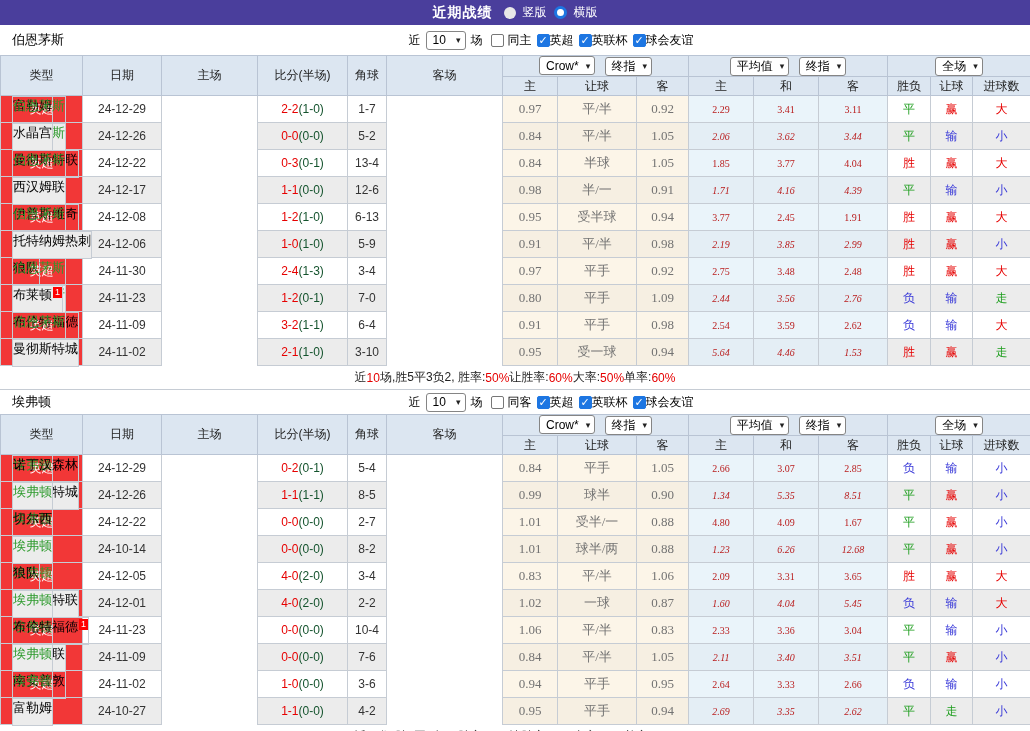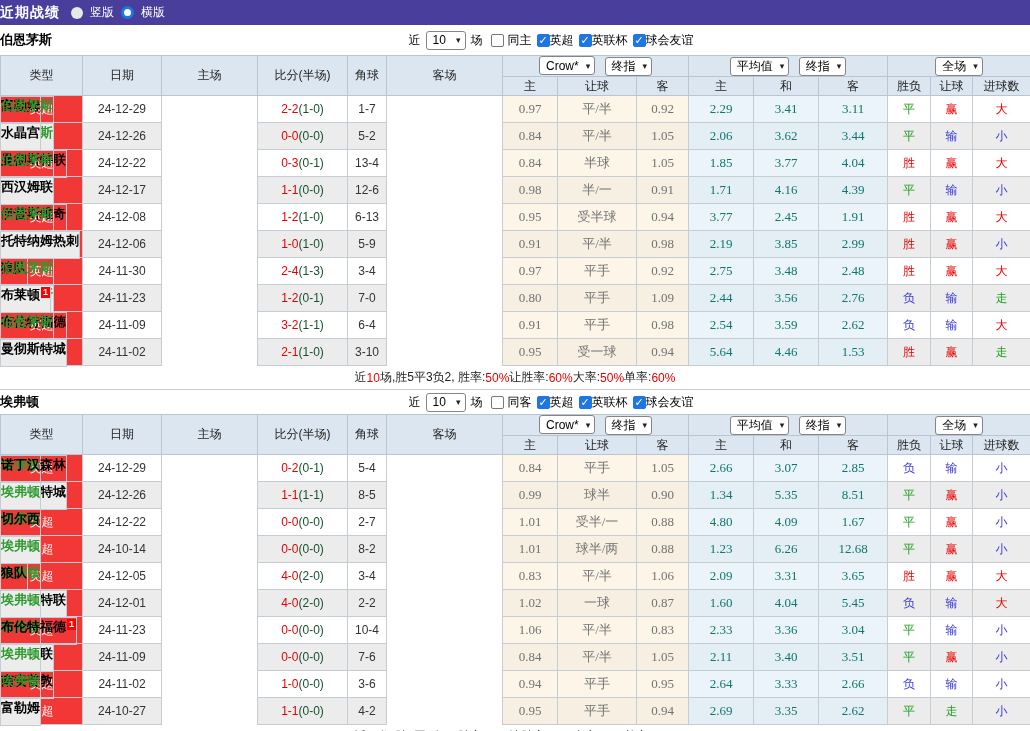--- a/index.html
+++ b/index.html
@@ -1,30 +1,30 @@
 <!DOCTYPE html>
 <html><head>
 <meta charset="utf-8">
 <style>
   html,body{margin:0;padding:0;background:#fff;}
   body{font-family:"Liberation Sans","DejaVu Sans",sans-serif;}
   .page{width:1030px;height:731px;overflow:hidden;background:#fff;position:relative;}
 
   
-  .titlebar{height:25px;background:#4a3e9c;display:flex;align-items:center;justify-content:flex-start;gap:7px;}
+  .titlebar{height:25px;background:#4a3e9c;display:flex;align-items:center;justify-content:center;gap:7px;}
   .tb-title{color:#fff;font-size:14px;font-weight:bold;letter-spacing:1px;margin-right:4px;}
   .tb-lab{color:#fff;font-size:12px;}
   .radio{display:inline-block;border-radius:50%;box-sizing:border-box;}
   .radio.solid{width:12px;height:12px;background:#e8e8e8;}
   .radio.ring{width:13px;height:13px;background:#fff;border:3px solid #1d76e2;}
 
   
   .teamrow{height:30px;display:flex;align-items:center;position:relative;background:#fff;}
   .teamrow.second{height:24px;}
-  .team{position:absolute;left:0;font-weight:bold;font-size:13px;color:#000;}
+  .team{position:absolute;left:12px;font-weight:normal;font-size:13px;color:#000;}
   .filters{margin:0 auto;display:flex;align-items:center;font-size:12px;color:#000;padding-left:72px;}
   .cb{display:inline-block;width:13px;height:13px;box-sizing:border-box;border-radius:2px;position:relative;}
   .cb.un{background:#fff;border:1px solid #777;margin:0 4px 0 8px;}
   .cb.ck{background:#1d76e2;border:1px solid #1d76e2;margin-left:5px;}
   .cb.ck::after{content:"\2713";color:#fff;font-size:11px;font-weight:bold;position:absolute;left:1px;top:-1px;}
 
   
   .sel{display:inline-flex;align-items:center;justify-content:space-between;background:#fff;
        border:1px solid #858585;border-radius:3px;height:19px;padding:0 4px 0 6px;font-size:12px;color:#000;
        box-sizing:border-box;gap:7px;}
@@ -37,22 +37,22 @@
   thead th{background:#dce6f1;border:1px solid #b9c4d4;font-weight:normal;font-size:12px;color:#222;
            padding:0;height:18px;text-align:center;}
   tr.h1 th{height:20px;}
   td{border:1px solid #c6ccd4;font-size:12px;color:#333;text-align:center;padding:0;height:26px;
      overflow:hidden;white-space:nowrap;}
   tr.alt td{background:#ececec;}
   td.lg{background:#f23737;color:#fff;}
   tr.alt td.lg{background:#f23737;}
   td.od{background:#fcf5e8;font-family:"Liberation Serif","DejaVu Serif",serif;font-size:13px;color:#737373;}
   tr.alt td.od{background:#f6efe2;}
-  td.av{background:#eaf4fa;font-family:"Liberation Serif","DejaVu Serif",serif;font-size:13px;color:#0f766e;}
-  tr.alt td.av{background:#e4eef5;}
+  td.av{background:#eaf4fa;font-family:"Liberation Serif","DejaVu Serif",serif;font-size:10px;color:#b91c1c;}
+  tr.alt td.av{background:#e4eef5;font-style:italic;}
   td.team.hl{color:#2c9a2c;}
   td.sc .ft{color:#e60000;}
   td.sc .ht{color:#14532d;}
   td.rs.red{color:#e60000;}
   td.rs.green{color:#1e9e1e;}
   td.rs.blue{color:#3737d8;}
   sup.badge{background:#f00;color:#fff;font-size:9px;line-height:11px;padding:0 2px;display:inline-block;
             vertical-align:4px;margin-left:1px;}
   sup.badge:empty{display:none;}
 

